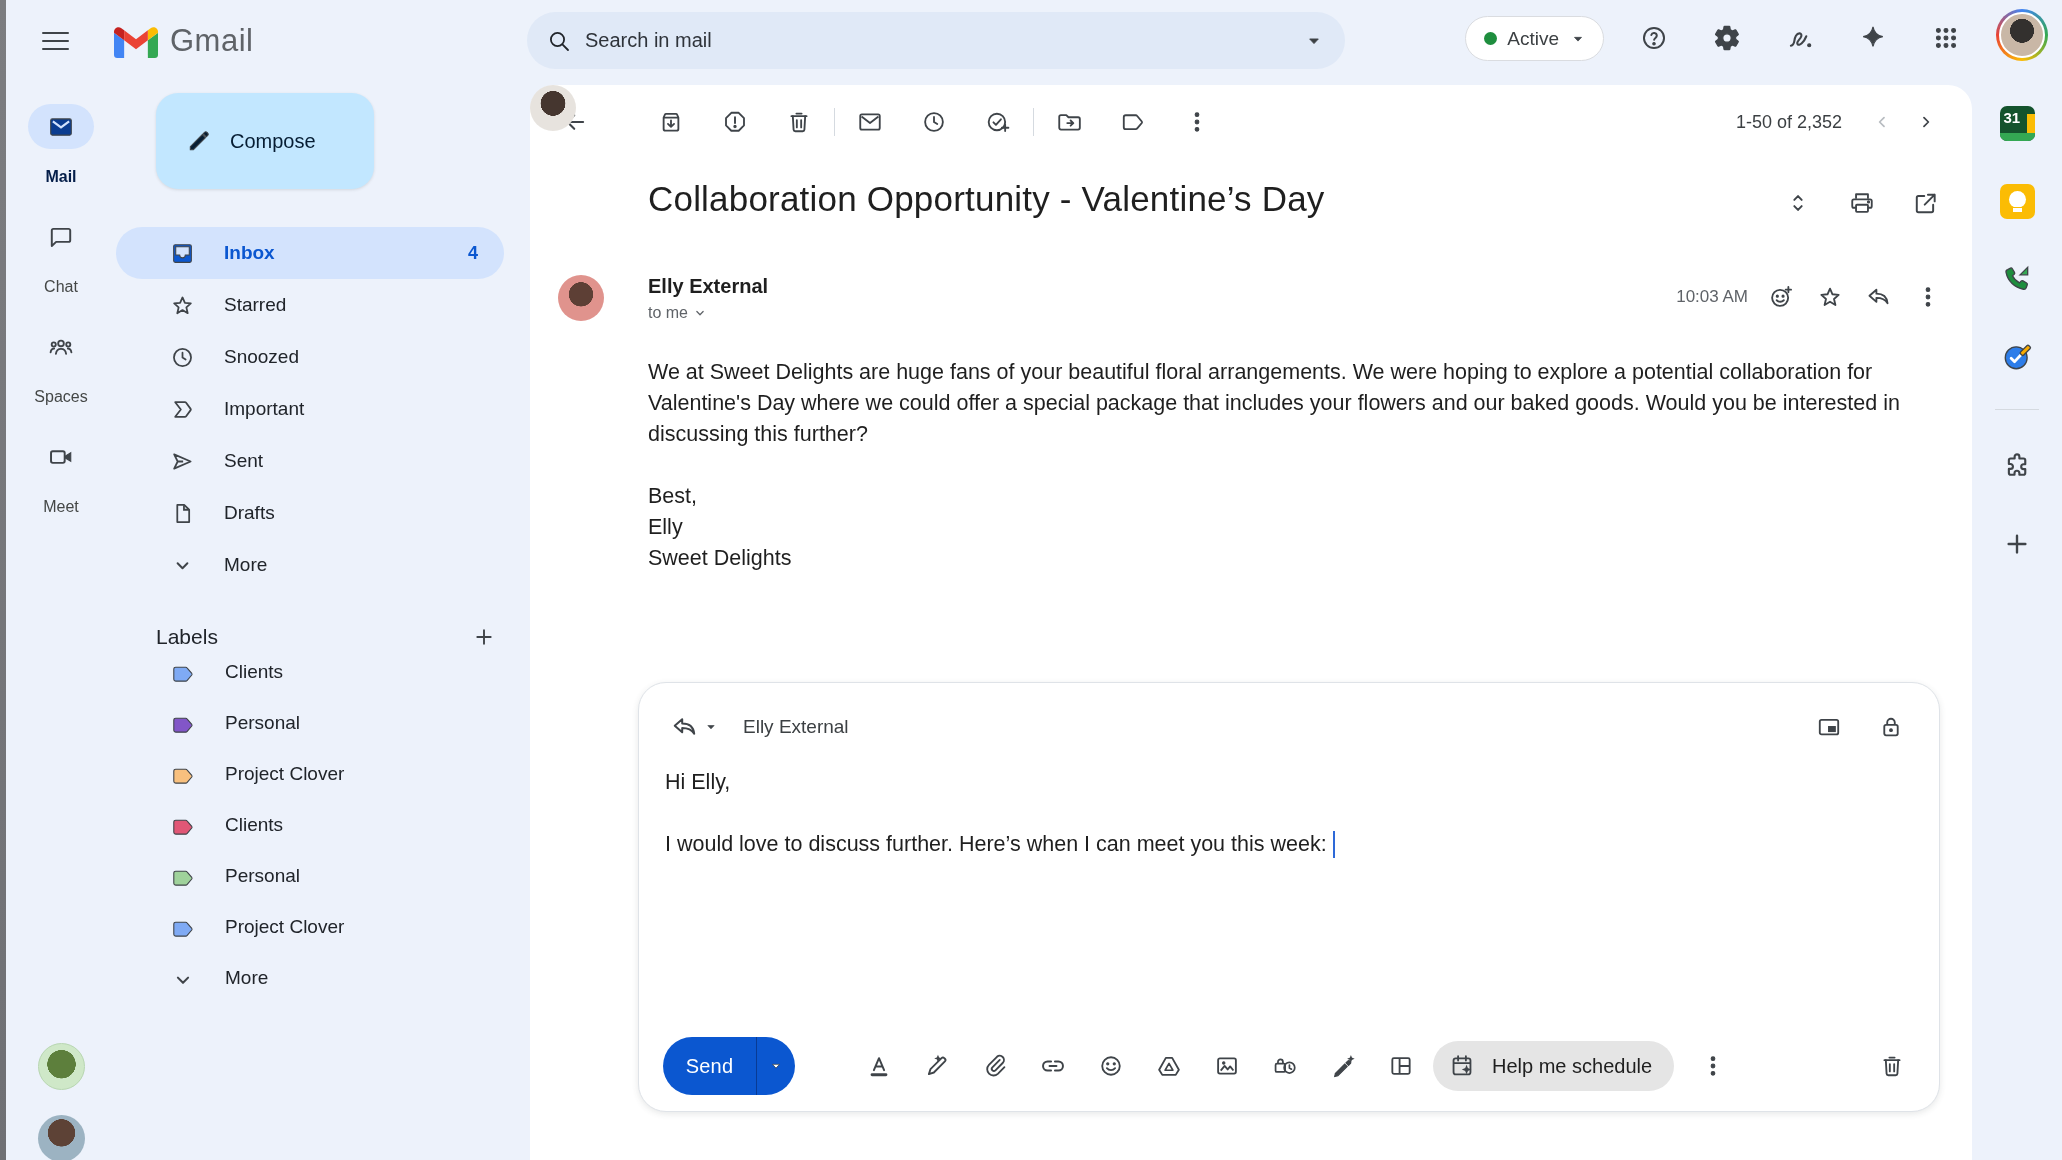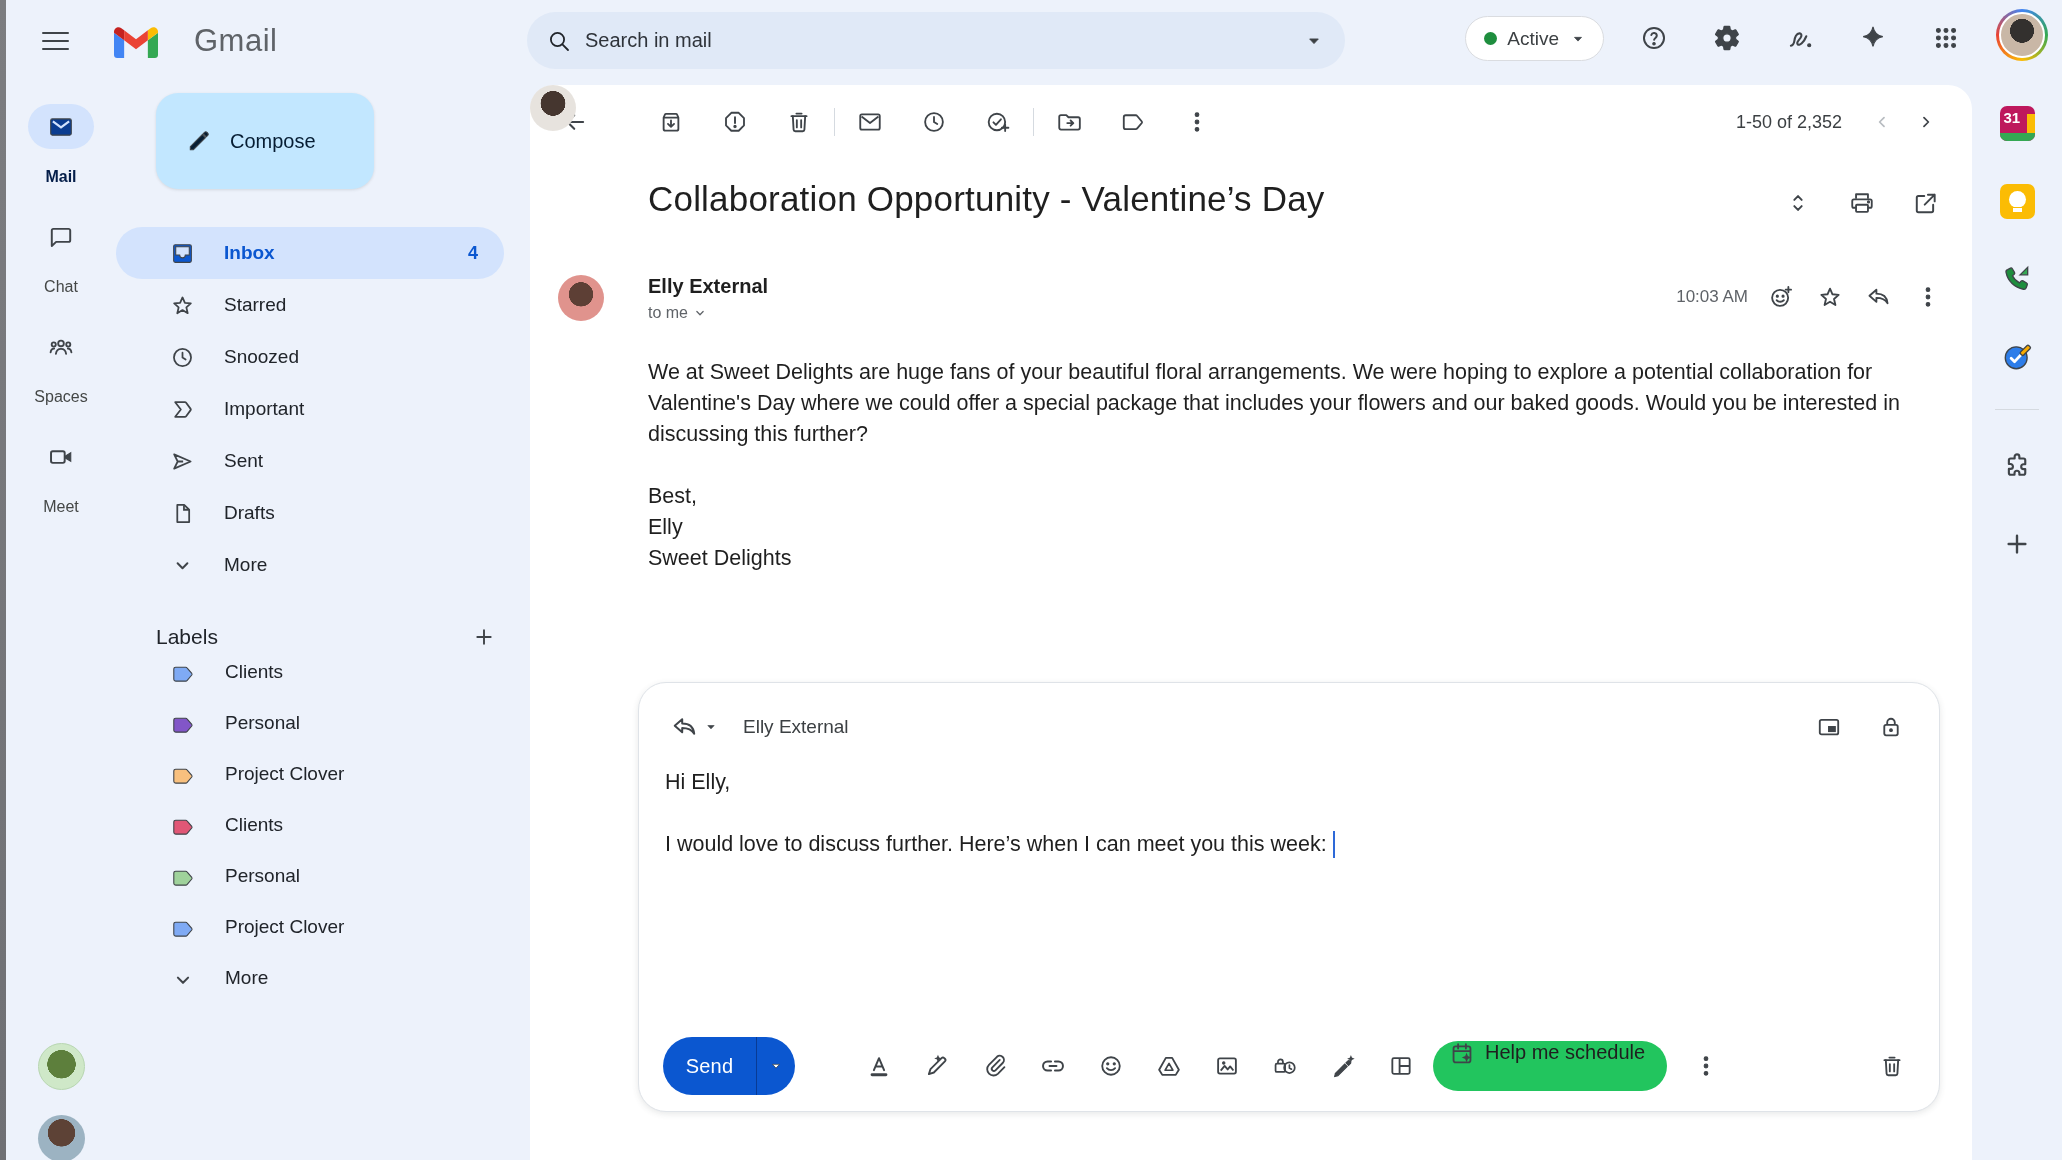--- a/index.html
+++ b/index.html
@@ -9,21 +9,21 @@
   svg.ic { width:26px; height:26px; color:#3f4449; stroke:#3f4449; display:block; }
   svg.ic * { vector-effect:none; }
   .ibtn { width:46px; height:46px; border-radius:50%; display:flex; align-items:center; justify-content:center; flex:0 0 auto; cursor:pointer; }
   .vdiv { width:1px; height:28px; background:#d5dae0; margin:0 12px; flex:0 0 auto; }
 
   
   #edge-strip { position:absolute; left:0; top:0; width:6px; height:1160px; background:linear-gradient(180deg,#7c7d80,#6f7074); z-index:9; }
 
   #topbar { position:absolute; left:6px; top:0; right:0; height:82px; display:flex; align-items:center; }
   #hamburger { margin-left:26px; }
-  #brand { display:flex; align-items:center; margin-left:36px;gap:24px; }
+  #brand { display:flex; align-items:center; margin-left:36px; }
   #brand svg { width:44px; height:34px; }
   #brand .name { font-size:31px; color:#5f6368; margin-left:12px; letter-spacing:.5px; }
 
   #search-pill { position:absolute; left:521px; top:12px; width:818px; height:57px; background:#e0e9f7; border-radius:29px; display:flex; align-items:center; padding:0 20px; }
   #search-pill input { border:none; outline:none; background:transparent; flex:1; font-size:20px; font-family:inherit; color:#20242a; margin-left:14px; }
   #search-pill input::placeholder { color:#20242a; opacity:.92; }
 
   #top-actions { position:absolute; right:14px; top:9px; display:flex; align-items:flex-end; gap:27px; }
   #status-chip { height:45px; background:#fff; border:1px solid #dadce0; border-radius:23px; display:flex; align-items:center; padding:0 16px 0 18px; gap:10px; cursor:pointer; }
   #status-chip .dot { width:13px; height:13px; border-radius:50%; background:#1e8e3e; }
@@ -95,30 +95,30 @@
   #reply-body .line2 { margin-top:31px; display:flex; align-items:center; }
   #cursor-bar { display:inline-block; width:2.5px; height:27px; background:#2e69d8; margin-left:6px; }
 
   #reply-toolbar { position:absolute; left:24px; right:24px; bottom:16px; height:58px; display:flex; align-items:center; }
   #send-btn { width:132px; height:58px; border-radius:29px; background:#0b57d0; display:flex; align-items:stretch; color:#fff; cursor:pointer; overflow:hidden; }
   #send-btn .txt { flex:1; display:flex; align-items:center; justify-content:center; font-size:20px; font-weight:500; letter-spacing:.2px; }
   #send-btn .sep { width:1px; background:rgba(5,27,77,.45); margin:0; }
   #send-btn .dd { width:38px; display:flex; align-items:center; justify-content:center; }
   #compose-icons { display:flex; align-items:center; gap:14px; margin-left:62px; }
   #compose-icons .ibtn { width:44px; height:44px; }
-  #schedule-chip { margin-left:10px; height:50px; border-radius:25px; background:#22c55e; display:flex; gap:10px; padding:0 22px 0 16px; cursor:pointer; }
+  #schedule-chip { margin-left:10px; height:50px; border-radius:25px; background:#e5e5e5; display:flex; align-items:center; gap:17px; padding:0 22px 0 16px; cursor:pointer; }
   #schedule-chip .lbl { font-size:20px; color:#1f1f1f; }
   #reply-more { margin-left:16px; }
   #discard-btn { margin-left:auto; }
 
   
   #companion { position:absolute; right:0; top:85px; width:90px; bottom:0; display:flex; flex-direction:column; align-items:center; }
   .comp-btn { width:44px; height:44px; display:flex; align-items:center; justify-content:center; cursor:pointer; margin-top:34px; }
   .sq-icon { width:35px; height:35px; border-radius:7px; position:relative; overflow:hidden; }
-  #calendar-sq { background:#be185d; }
+  #calendar-sq { background:#14532d; }
   #calendar-sq .strip-b { position:absolute; left:0; right:0; bottom:0; height:8px; background:#34a853; }
   #calendar-sq .strip-r { position:absolute; right:0; top:8px; bottom:8px; width:8px; background:#fbbc04; }
   #calendar-sq .n31 { position:absolute; left:4px; top:3px; color:#fff; font-size:15px; font-weight:700; }
   #keep-sq { background:#fbbc04; }
   #keep-sq .bulb { position:absolute; left:9px; top:7px; width:17px; height:17px; border-radius:50%; background:#fff; }
   #keep-sq .bulb:after { content:""; position:absolute; left:5px; top:16px; width:7px; height:6px; background:#fbbc04; }
   #keep-sq .base { position:absolute; left:13px; top:24px; width:9px; height:4px; background:#fff; }
   #comp-divider { width:44px; height:1px; background:#d5dae0; margin-top:30px; }
 
   .hbars { width:27px; height:19px; position:relative; }

